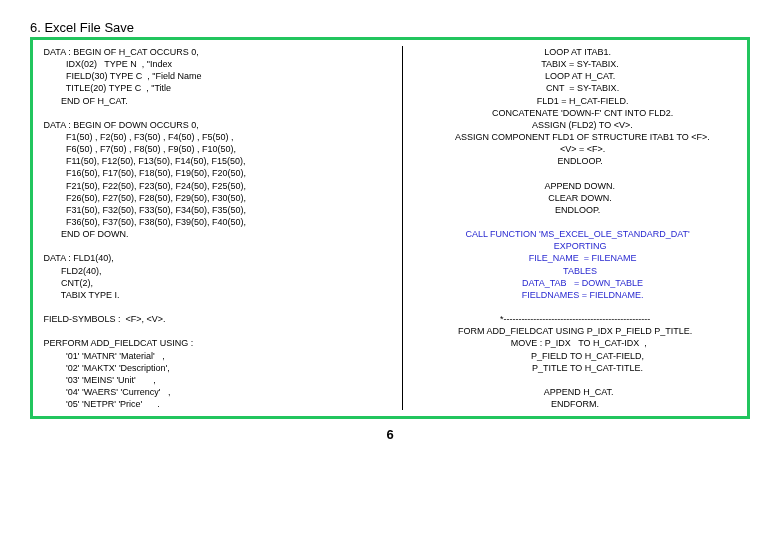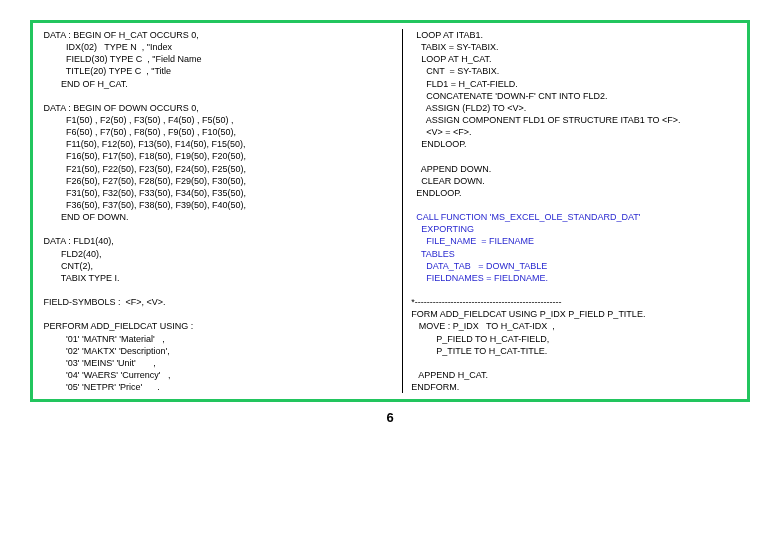--- a/index.html
+++ b/index.html
@@ -1,28 +1,29 @@
 <!DOCTYPE html>
 <html><head>
 <meta charset="utf-8">
 <style>
 body { margin: 0; padding: 0; background: #fff; font-family: Arial, sans-serif; width: 780px; }
 .page { padding: 20px 30px 10px 30px; }
 .heading { font-size: 13px; margin-bottom: 2px; }
 .subheading { font-size: 12px; margin-left: 12px; margin-bottom: 8px; }
 .code-box { border: 3px solid #22c55e; padding: 6px 8px; display: flex; font-family: Liberation Sans, sans-serif; font-size: 9px; line-height: 1.35; }
 .col-left { width: 52%; padding-right: 6px; white-space: pre; }
-.col-right { width: 48%; border-left: 1px solid #000; padding-left: 8px; white-space: pre; }
+.col-right { width: 48%; border-left: 1px solid #000; padding-left: 8px; white-space: pre; text-align: center; }
 .page-num { text-align: center; font-weight: bold; font-size: 13px; margin-top: 8px; }
 .blue { color: #2828d0; }
 </style>
 </head>
 <body>
 
 <div class="page">
+  <div class="heading">6. Excel File Save</div>
 
   <div class="code-box">
     <div class="col-left"><span> DATA : BEGIN OF H_CAT OCCURS 0,</span>
 <span>          IDX(02)   TYPE N  , "Index</span>
 <span>          FIELD(30) TYPE C  , "Field Name</span>
 <span>          TITLE(20) TYPE C  , "Title</span>
 <span>        END OF H_CAT.</span>
 <span></span>
 <span> DATA : BEGIN OF DOWN OCCURS 0,</span>
 <span>          F1(50) , F2(50) , F3(50) , F4(50) , F5(50) ,</span>

